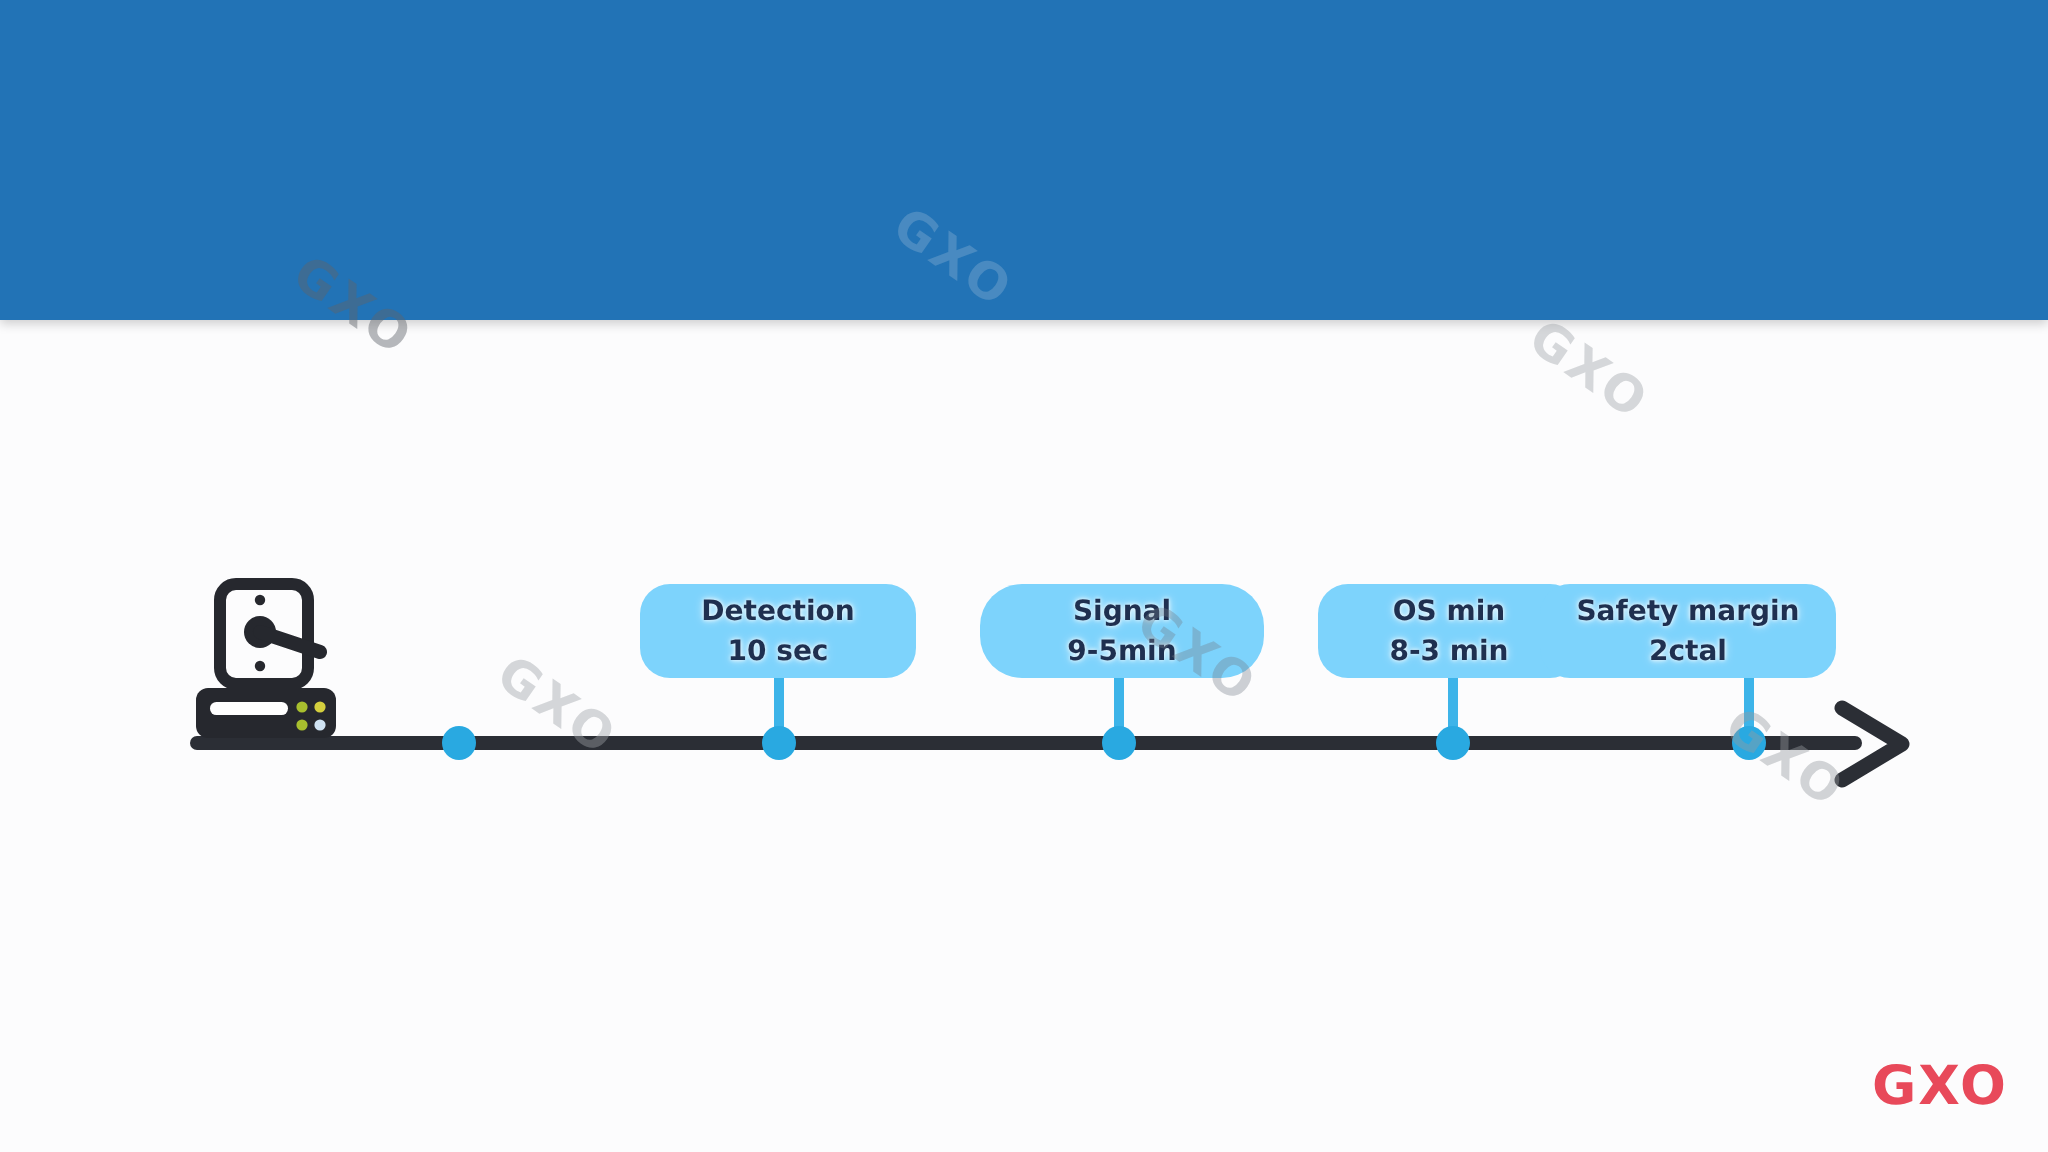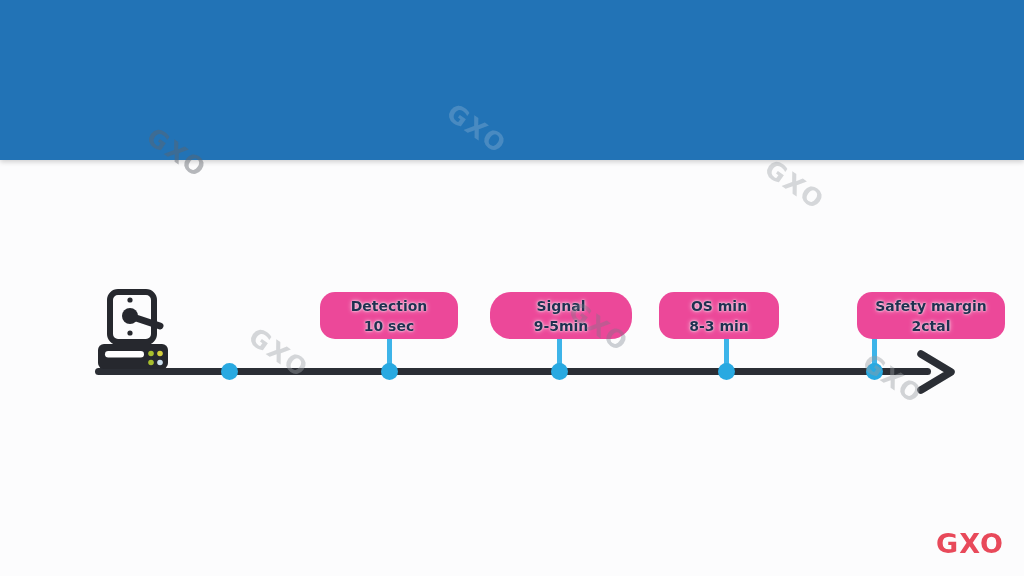--- a/index.html
+++ b/index.html
@@ -52,30 +52,30 @@
     background: #3db4e9; z-index: 2;
   }
   .stem-1 { left: 387px; }
   .stem-2 { left: 557px; }
   .stem-3 { left: 724px; }
   .stem-4 { left: 872px; }
 
   
   .mbox {
     position: absolute; top: 292px; height: 47px;
-    background: #ec4899; border-radius: 15px;
+    background: #7dd3fc; border-radius: 15px;
     display: flex; flex-direction: column;
     align-items: center; justify-content: center;
     z-index: 4;
     text-align: center;
   }
   .mbox-1 { left: 320px; width: 138px; }
   .mbox-2 { left: 490px; width: 142px; border-radius: 21px; }
-  .mbox-3 { left: 659px; width: 120px; }
-  .mbox-4 { left: 857px; width: 148px; }
+  .mbox-3 { left: 659px; width: 131px; }
+  .mbox-4 { left: 770px; width: 148px; }
   .mbox .line {
     font-size: 14px; font-weight: bold; line-height: 20px;
     color: #1f3050;
     text-shadow: 0 0 2px rgba(255,255,255,0.95), 0 0 5px rgba(255,255,255,0.75);
     white-space: nowrap;
   }
 
   
   .device-svg { position: absolute; left: 92px; top: 282px; z-index: 3; }
 

